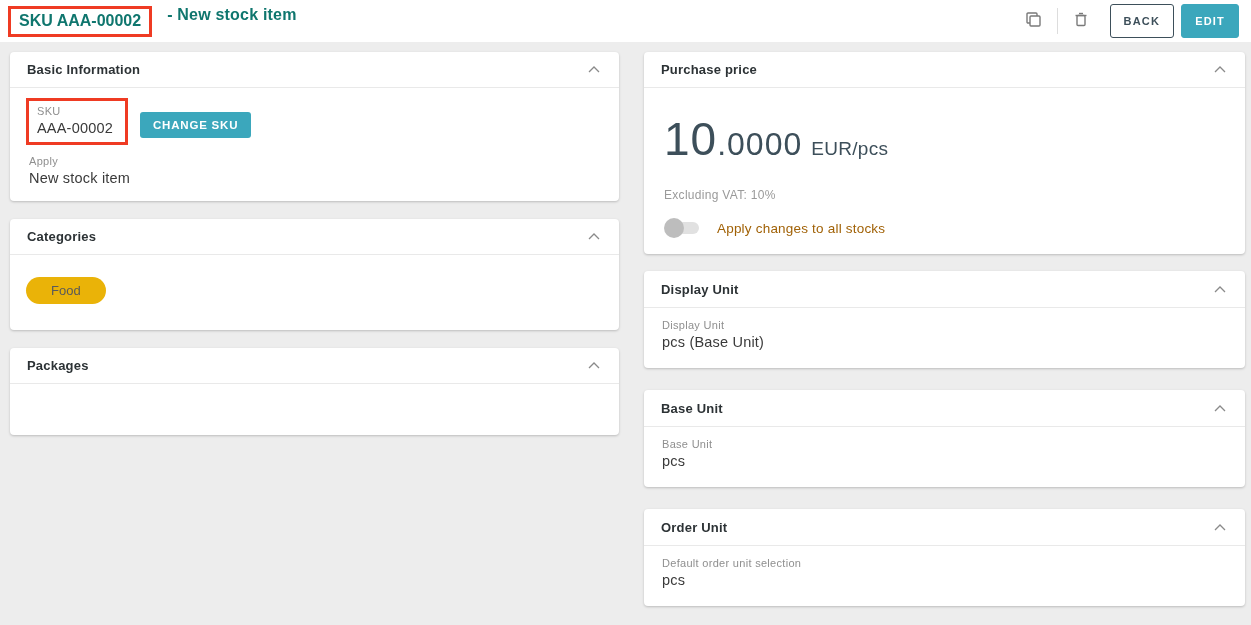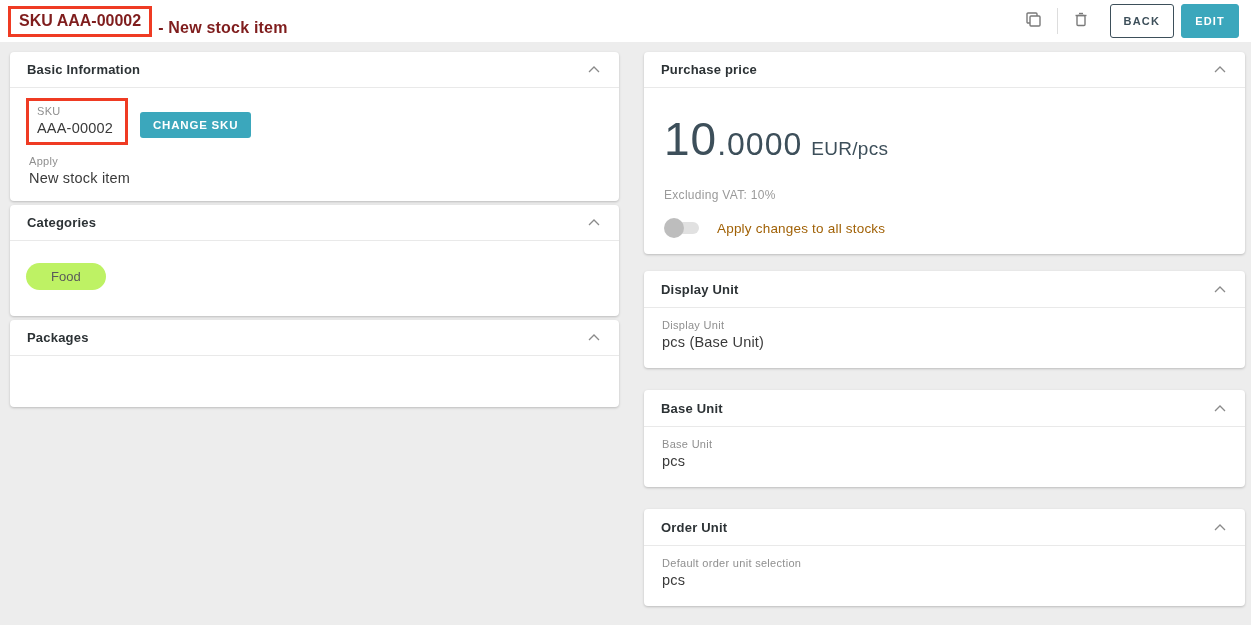--- a/index.html
+++ b/index.html
@@ -10,21 +10,21 @@
     color:#3c3c3c;
     -webkit-font-smoothing:antialiased;
   }
 
   
   .topbar {
     height:42px; background:#ffffff;
     display:flex; align-items:center; justify-content:space-between;
     padding:0 12px 0 8px;
   }
-  .title-wrap { display:flex; align-items:flex-end; font-size:16px; font-weight:600; color:#7f1d1d; }
+  .title-wrap { display:flex; align-items:flex-start; font-size:16px; font-weight:600; color:#0f766e;gap:9px; }
   .sku-annot-box {
     display:inline-block; border:3px solid #ef3b23;
     padding:3px 8px 4px 8px; margin-right:6px;
   }
   .title-rest { letter-spacing:.2px; }
 
   .topbar-actions { display:flex; align-items:center; }
   .icon-btn {
     width:30px; height:30px; display:flex; align-items:center; justify-content:center;
     background:none; border:none; cursor:pointer;
@@ -48,21 +48,21 @@
     background:#ffffff; border-radius:4px;
     box-shadow:0 1px 3px rgba(0,0,0,.13), 0 1px 2px rgba(0,0,0,.09);
   }
   .card-head {
     height:36px; display:flex; align-items:center; justify-content:space-between;
     padding:0 18px 0 17px; border-bottom:1px solid #e9e9e9;
   }
   .card-title { font-size:13px; font-weight:600; color:#2c3235; letter-spacing:.2px; }
   .chev { display:flex; align-items:center; cursor:pointer; }
 
-  .mb18 { margin-bottom:4px; }
+  .mb18 { margin-bottom:18px; }
   .mb17 { margin-bottom:17px; }
   .mb22 { margin-bottom:22px; }
 
   .field-label { font-size:11px; color:#8f8f8f; letter-spacing:.3px; }
   .field-value { font-size:14.5px; color:#3a3a3a; margin-top:3px; letter-spacing:.2px; }
 
   
   .body-basic { padding:10px 16px 16px 16px; height:113px; }
   .sku-row { display:flex; align-items:flex-end; }
   .sku-red-box {
@@ -72,21 +72,21 @@
     background:#3ba7bc; color:#fff; border:none; border-radius:3px; cursor:pointer;
     font-family:"Liberation Sans", sans-serif;
     font-size:11.5px; font-weight:600; letter-spacing:.8px;
     padding:7px 13px; margin-left:12px; margin-bottom:7px;
   }
   .name-group { margin-top:10px; padding-left:3px; }
 
   
   .body-categories { padding:14px 16px; height:75px; }
   .chip {
-    display:inline-block; background:#bef264; color:#5a5a5a;
+    display:inline-block; background:#eab308; color:#5a5a5a;
     font-size:13px; border-radius:16px; padding:6px 25px; margin-top:8px; cursor:default;
   }
 
   
   .body-packages { height:51px; }
 
   
   .body-price { padding:14px 20px 16px 20px; height:166px; }
   .price-row { display:flex; align-items:baseline; margin-top:10px; color:#3d4f5a; }
   .price-int { font-size:46px; font-weight:400; letter-spacing:1px; }

